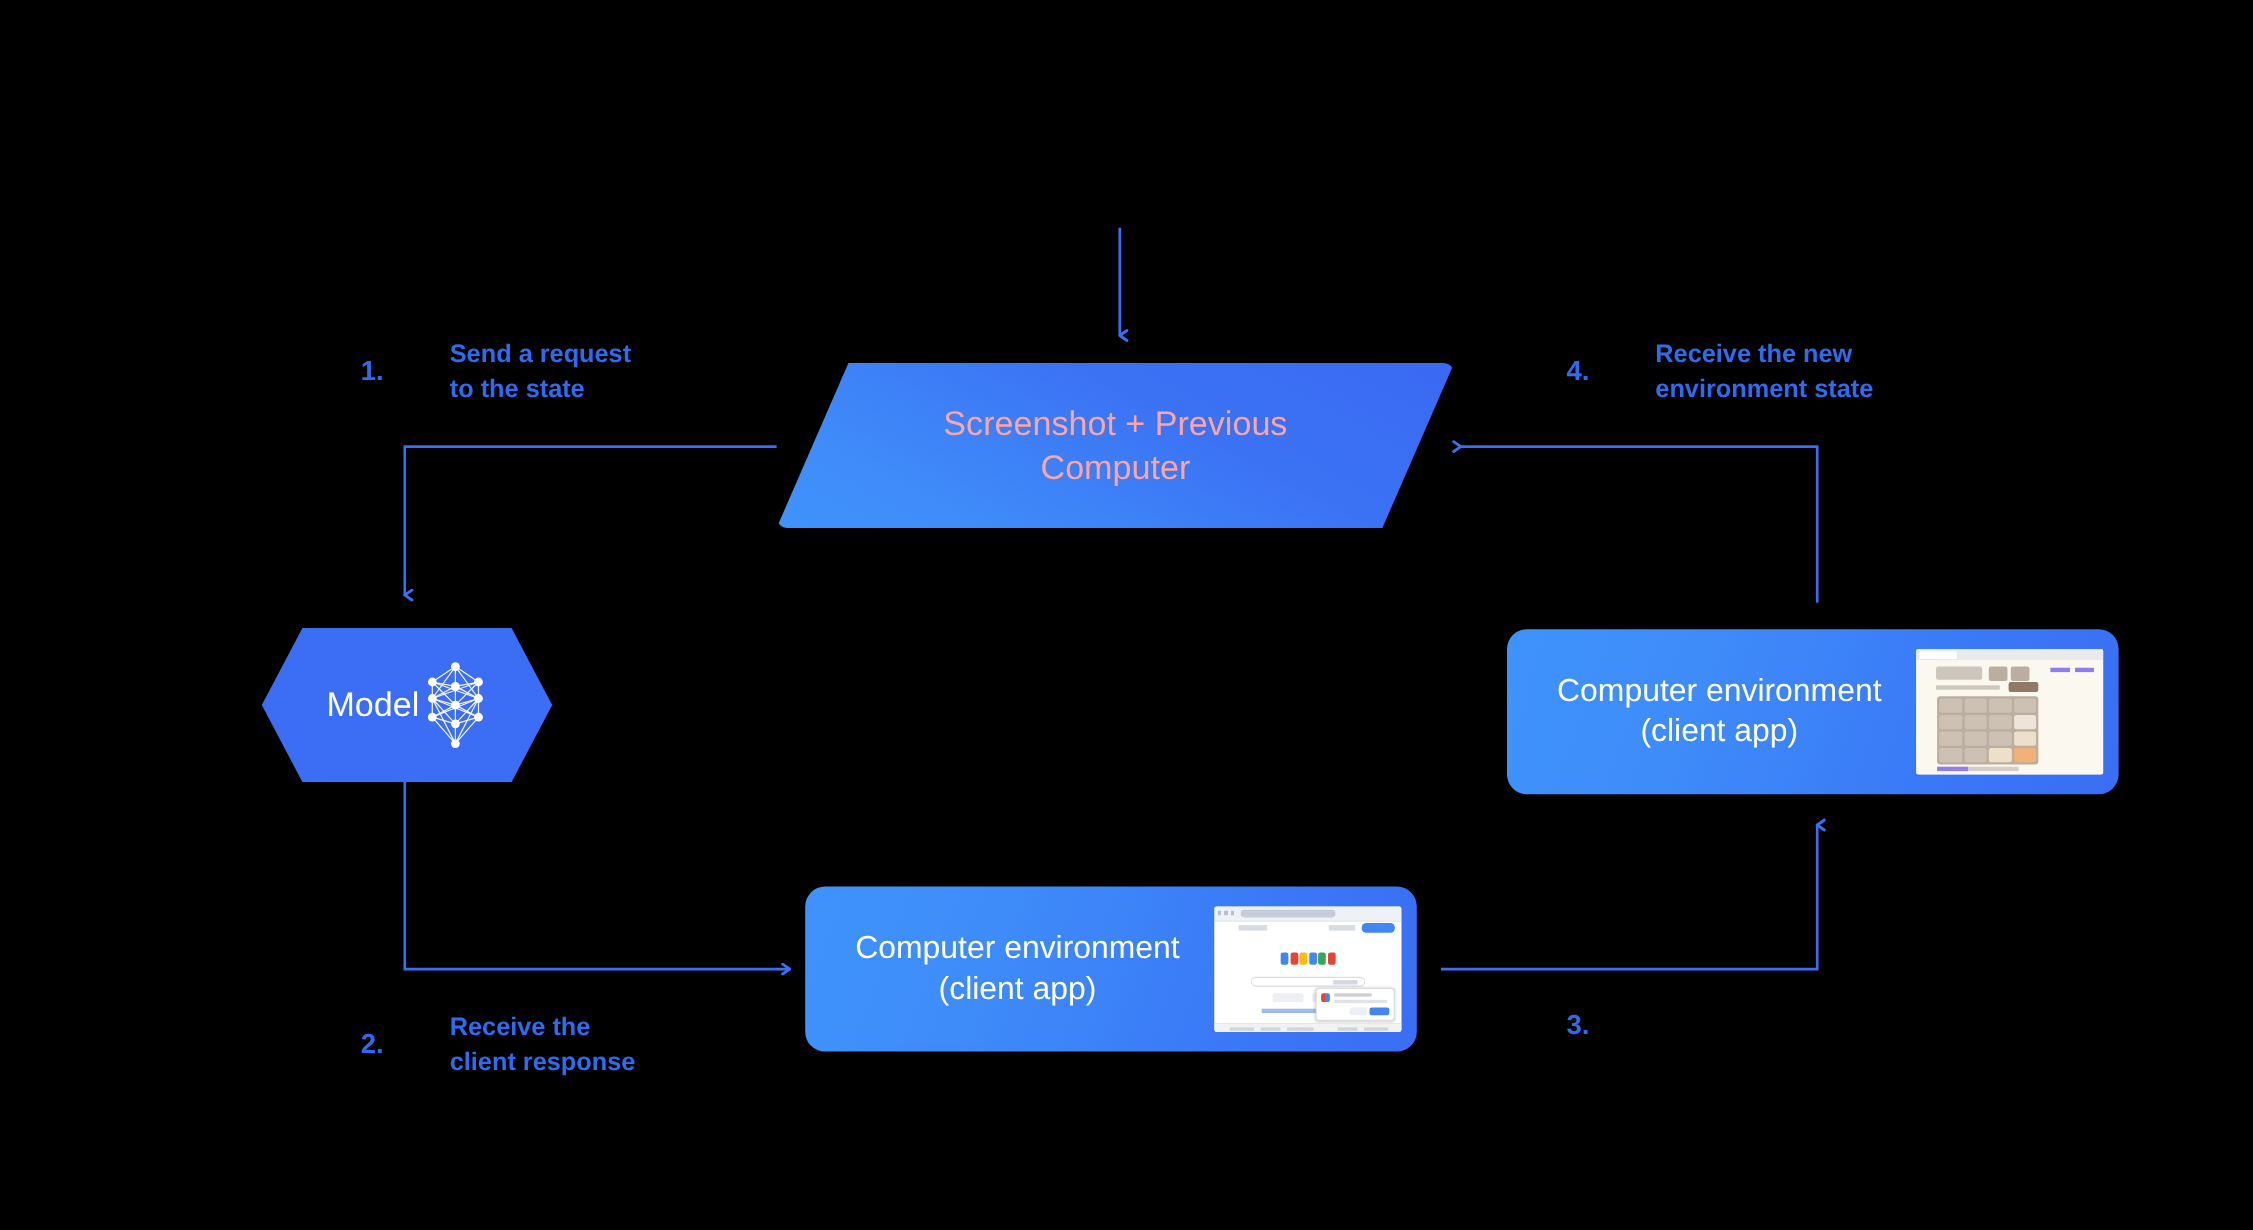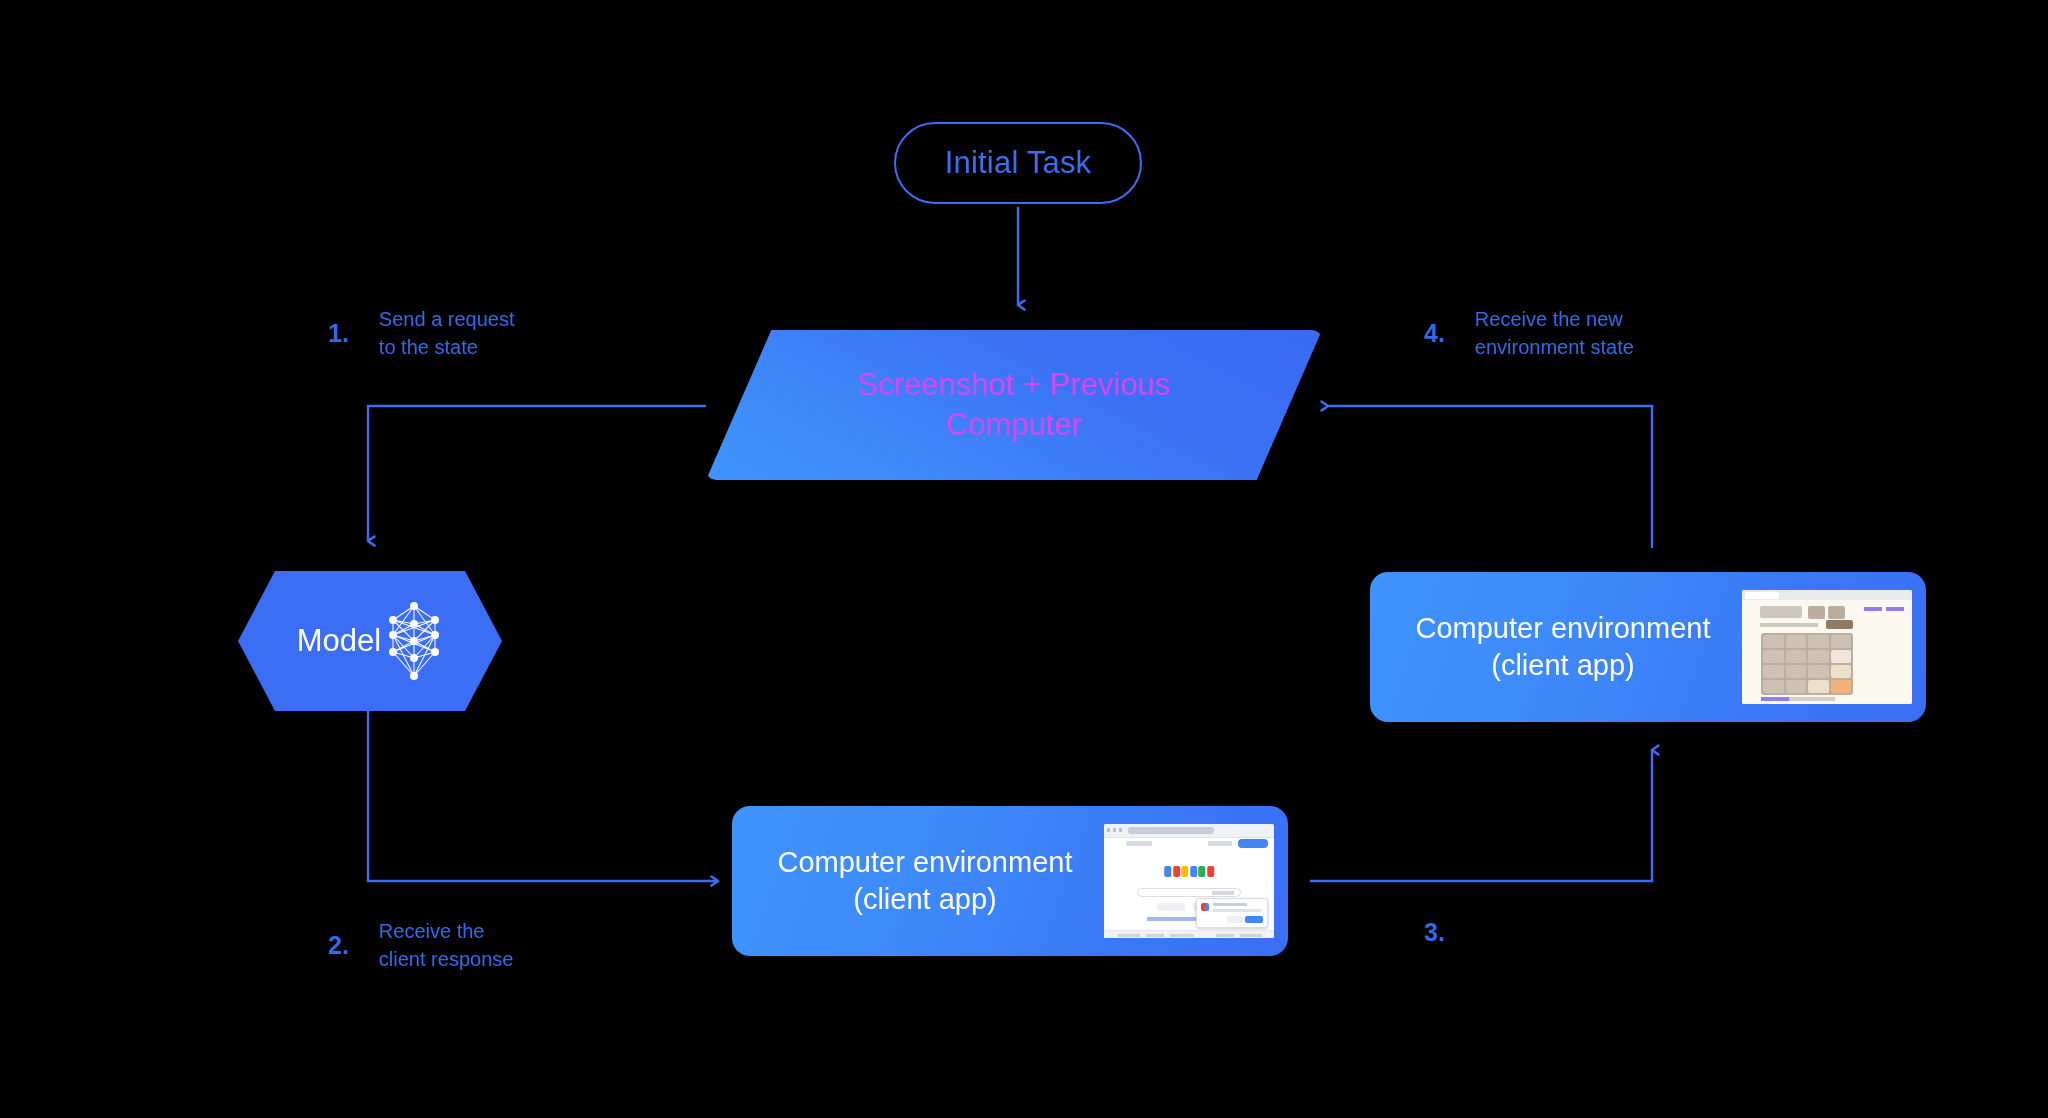--- a/index.html
+++ b/index.html
@@ -27,21 +27,21 @@
   .para-wrap { position:absolute; left:706px; top:330px; width:616px; height:150px; }
   .para {
     position:absolute; inset:0;
     background:linear-gradient(28deg,#3f93fb 0%,#3f8bfa 22%,#3b72f4 62%,#3a69f3 100%);
     clip-path: polygon(10.6% 0%, 100% 0%, 89.4% 100%, 0% 100%);
     border-radius:10px;
   }
   .para-label {
     position:absolute; inset:0;
     display:flex; flex-direction:column; align-items:center; justify-content:center;
-    color:#d946ef; font-size:31px; line-height:1.28; text-align:center;
+    color:#fca5a5; font-size:31px; line-height:1.28; text-align:center;
   }
 
   
   .hex-wrap { position:absolute; left:238px; top:571px; width:264px; height:140px; }
   .hex {
     position:absolute; inset:0;
     background:#3b6ef5;
     clip-path: polygon(14% 0%, 86% 0%, 100% 50%, 86% 100%, 14% 100%, 0% 50%);
     border-radius:6px;
   }
@@ -122,21 +122,21 @@
   .t-cell { background:#cdc1b4; border-radius:2px; }
   .t-cell.t2 { background:#eee4da; }
   .t-cell.t4 { background:#ede0c8; }
   .t-cell.t16 { background:#f2b179; }
   .t-foot { position:absolute; left:19px; bottom:3px; width:74px; height:4px;
             background:linear-gradient(90deg,#8f7ef0 0 28px,#d3cdc3 28px 100%); }
 
   
   .step { position:absolute; display:flex; align-items:center; gap:30px; color:#2f6bf0; }
   .step .num { font-size:25px; font-weight:bold; }
-  .step .txt { font-size:20px; font-weight:normal; line-height:1.38; }
+  .step .txt { font-size:23px; font-weight:bold; line-height:1.38;margin-left:30px; }
   .step-1 { left:328px; top:306px; }
   .step-4 { left:1424px; top:306px; }
   .step-2 { left:328px; top:918px; }
   .step-3 { left:1424px; top:918px; }
 </style>
 </head>
 <body>
 
 <div id="stage">
 
@@ -163,23 +163,20 @@
       <path d="M706,406 L368,406 L368,541" marker-end="url(#ah-down)"></path>
 
       <path d="M368,711 L368,881 L718,881" marker-end="url(#ah-right)"></path>
 
       <path d="M1310,881 L1652,881 L1652,750" marker-end="url(#ah-up)"></path>
 
       <path d="M1652,548 L1652,406 L1328,406" marker-end="url(#ah-left)"></path>
     </g>
   </svg>
 
-  <div class="pill">
-    <span>Initial Task</span>
-  </div>
 
   <div class="para-wrap">
     <div class="para"></div>
     <div class="para-label">
       <span>Screenshot + Previous</span>
       <span>Computer</span>
     </div>
   </div>
 
   <div class="hex-wrap">

